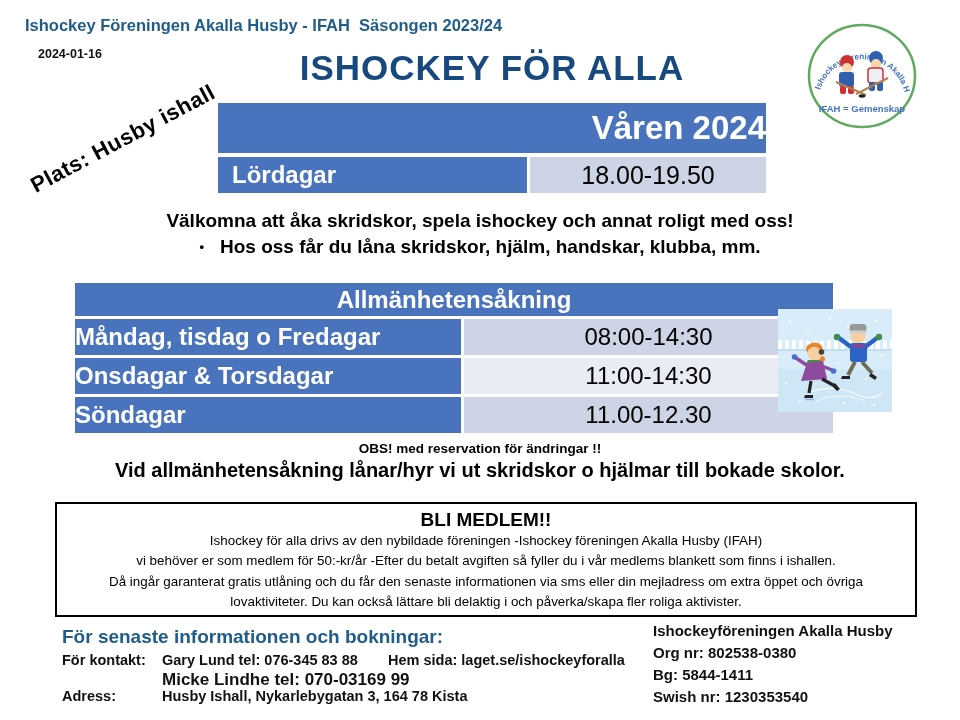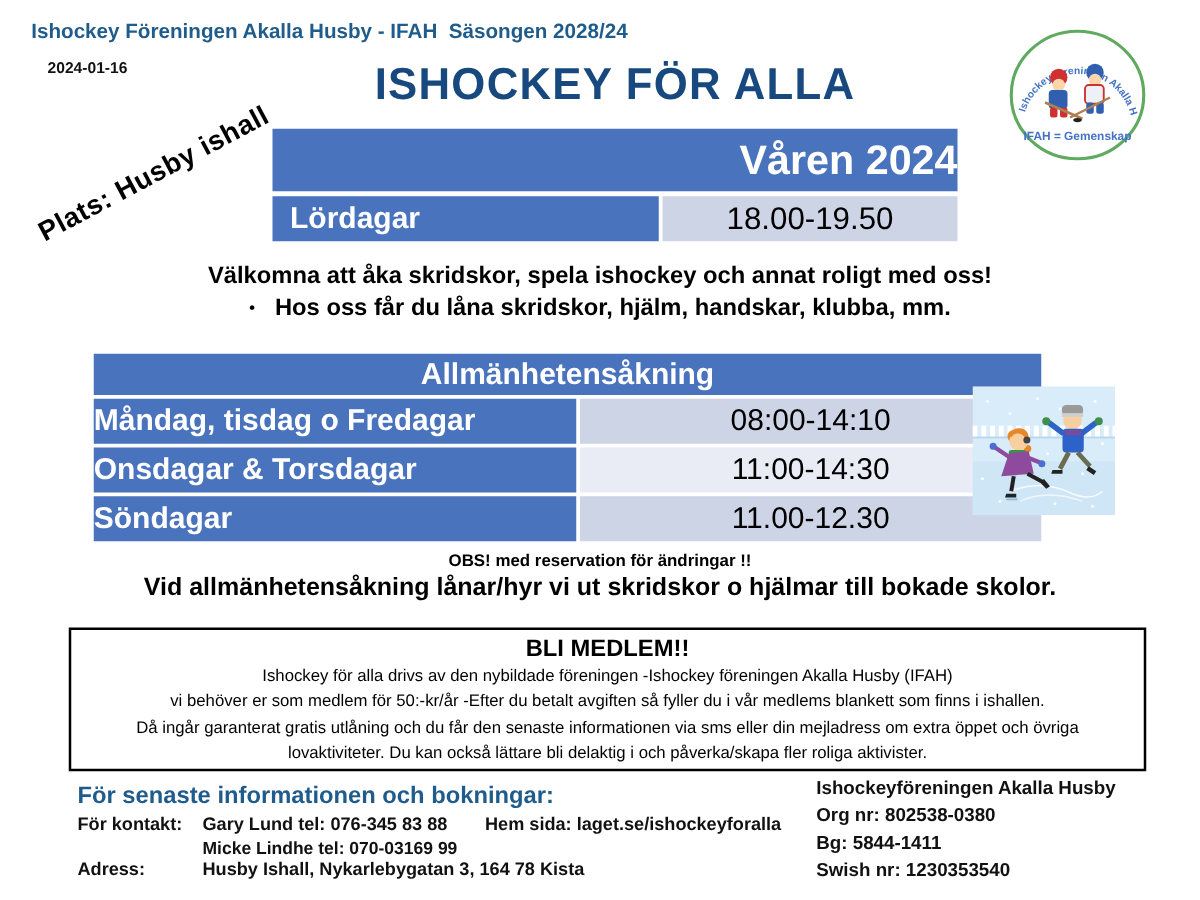--- a/index.html
+++ b/index.html
@@ -39,34 +39,34 @@
   .rental-note{left:0;top:459px;width:960px;text-align:center;font-size:20px;font-weight:bold;color:#000;}
   
   .member-box{left:55px;top:502px;width:858px;height:111px;border:2px solid #000;background:#fff;}
   .member-title{margin-top:5px;text-align:center;font-size:19px;font-weight:bold;color:#000;}
   .member-line{text-align:center;font-size:13.4px;color:#000;line-height:1.52;}
   
   .info-heading{left:62px;top:626px;font-size:19px;font-weight:bold;color:#1f5c8b;}
   .f-label1{left:62px;top:652px;font-size:14.5px;font-weight:bold;color:#111;}
   .f-val1{left:162px;top:652px;font-size:14.5px;font-weight:bold;color:#111;}
   .f-home{left:388px;top:652px;font-size:14.5px;font-weight:bold;color:#111;}
-  .f-val2{left:162px;top:670px;font-size:14px;font-weight:bold;color:#111;}
+  .f-val2{left:162px;top:670px;font-size:17px;font-weight:bold;color:#111;}
   .f-label2{left:62px;top:688px;font-size:14.5px;font-weight:bold;color:#111;}
   .f-val3{left:162px;top:688px;font-size:14.5px;font-weight:bold;color:#111;}
   .org-block{left:653px;top:620px;font-size:15px;font-weight:bold;color:#111;line-height:22px;}
   
   .logo-wrap{left:806px;top:22px;width:112px;height:110px;}
   .skaters-wrap{left:778px;top:309px;width:114px;height:103px;}
 </style>
 </head>
 <body>
 
 <div class="page">
 
-  <div class="abs header-line">Ishockey Föreningen Akalla Husby - IFAH  Säsongen 2028/24</div>
+  <div class="abs header-line">Ishockey Föreningen Akalla Husby - IFAH  Säsongen 2023/24</div>
   <div class="abs date-line">2024-01-16</div>
   <div class="abs location-note">Plats: Husby ishall</div>
   <div class="abs main-title">ISHOCKEY FÖR ALLA</div>
 
   <div class="abs logo-wrap">
     <svg width="112" height="110" viewBox="0 0 112 110">
       <defs>
         <path id="arcTop" d="M 14 68 A 44 44 0 0 1 98 68"></path>
       </defs>
       <ellipse cx="56" cy="54" rx="53" ry="51" fill="#ffffff" stroke="#5faa5f" stroke-width="2.5"></ellipse>
@@ -101,21 +101,21 @@
   <div class="abs season-time">18.00-19.50</div>
 
   <div class="abs welcome1">Välkomna att åka skridskor, spela ishockey och annat roligt med oss!</div>
   <div class="abs welcome2">
     <span class="bullet">•</span><span>Hos oss får du låna skridskor, hjälm, handskar, klubba, mm.</span>
   </div>
 
   <div class="abs pub-table">
     <div class="pub-header">Allmänhetensåkning</div>
     <div class="pub-day">Måndag, tisdag o Fredagar</div>
-    <div class="pub-time band-a">08:00-14:10</div>
+    <div class="pub-time band-a">08:00-14:30</div>
     <div class="pub-day">Onsdagar &amp; Torsdagar</div>
     <div class="pub-time band-b">11:00-14:30</div>
     <div class="pub-day">Söndagar</div>
     <div class="pub-time band-a">11.00-12.30</div>
   </div>
 
   <div class="abs skaters-wrap">
     <svg width="114" height="103" viewBox="0 0 114 103">
       <rect x="0" y="0" width="114" height="103" fill="#d9ecf9"></rect>
       <rect x="0" y="60" width="114" height="43" fill="#cfe6f6"></rect>

